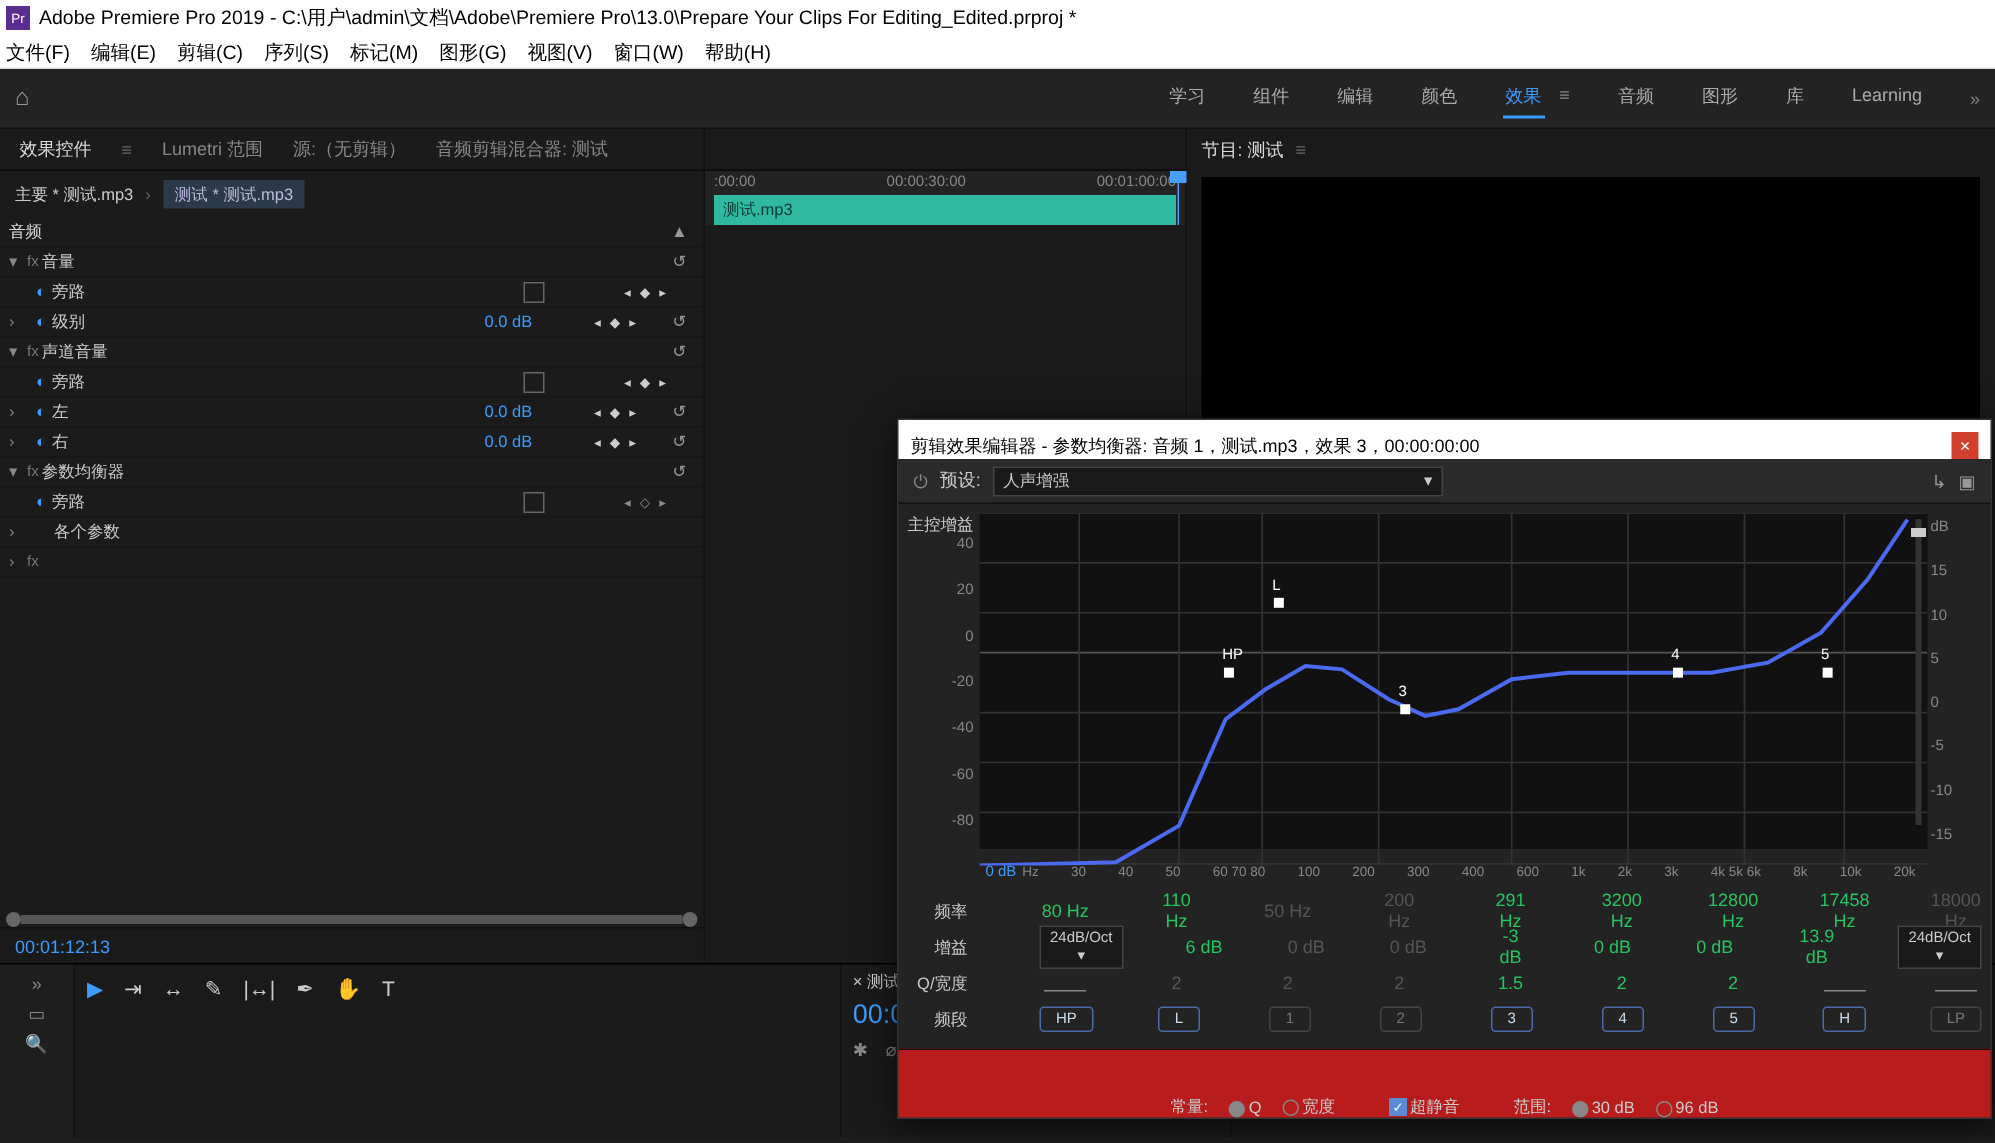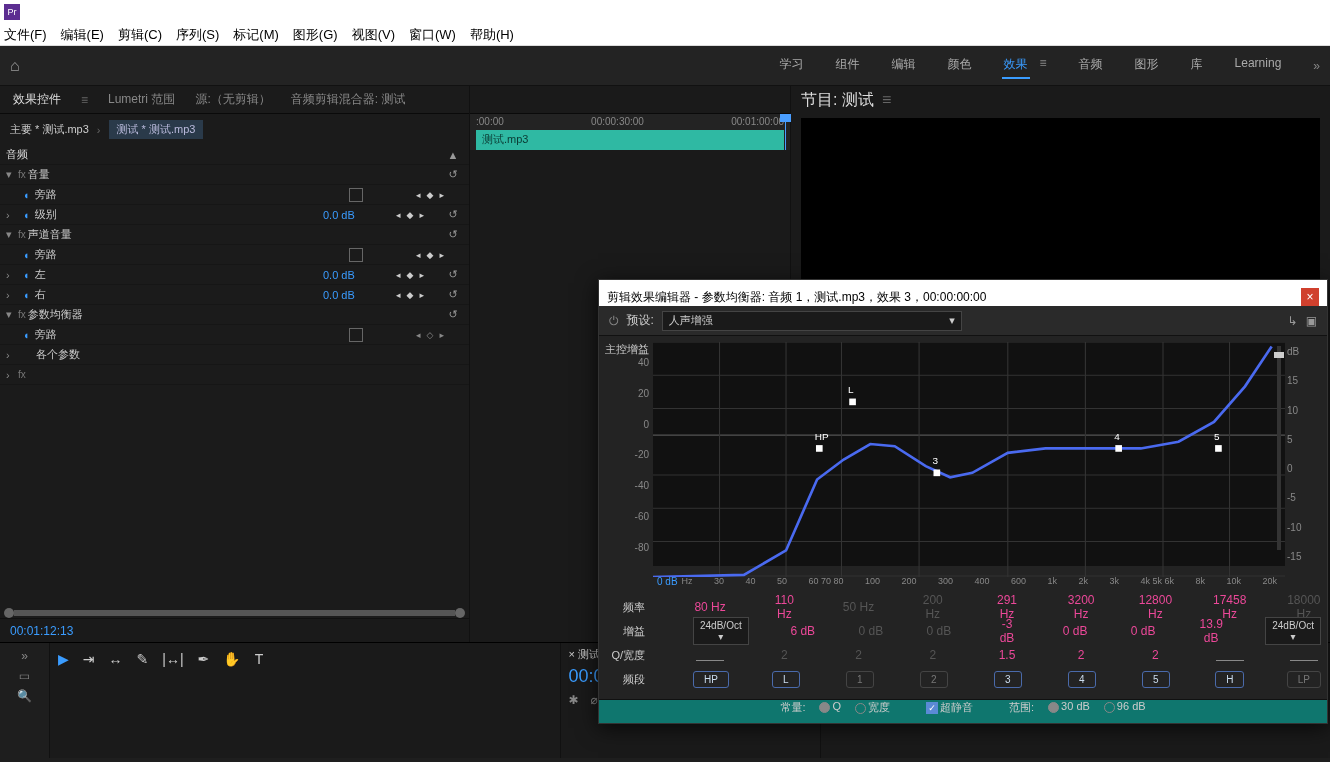--- a/index.html
+++ b/index.html
@@ -65,21 +65,21 @@
 
 .hscroll { height: 10px; background: #1b1b1b; display: flex; align-items: center; padding: 0 4px; }
 .hscroll .track { flex: 1; height: 6px; background: #2a2a2a; position: relative; }
 .hscroll .thumb { position: absolute; left: 0; width: 100%; height: 6px; background: #555; }
 .hscroll .knob { width: 10px; height: 10px; background: #666; border-radius: 50%; }
 
 
 .tc-strip { height: 24px; background: #1a1a1a; color: #3a9cff; padding: 0 10px; display: flex; align-items: center; border-top: 1px solid #111; }
 
 
-.prog-header { height: 28px; display: flex; align-items: center; padding: 0 10px; color: #ddd; font-size: 16px; }
+.prog-header { height: 28px; display: flex; align-items: center; padding: 0 10px; color: #ddd; font-size: 12px; }
 .prog-view { height: 220px; margin: 4px 10px; background: #000; }
 
 
 .editor-window { position: absolute; left: 598px; top: 279px; width: 730px; background: #232323; border: 1px solid #333; box-shadow: 0 4px 20px rgba(0,0,0,.7); z-index: 100; }
 .editor-titlebar { height: 26px; background: #fff; color: #000; display: flex; align-items: flex-end; padding: 0 8px; font-size: 12px; }
 .editor-titlebar .close { margin-left: auto; width: 18px; height: 18px; background: #d0402d; color: #fff; display: flex; align-items: center; justify-content: center; font-size: 12px; cursor: pointer; }
 .editor-toolbar { height: 30px; display: flex; align-items: center; padding: 0 10px; gap: 8px; background: #2a2a2a; border-bottom: 1px solid #111; }
 .pwr-btn { color: #888; cursor: pointer; }
 .preset-select { flex: 1; max-width: 300px; height: 20px; background: #1a1a1a; border: 1px solid #444; color: #ccc; padding: 0 6px; font-size: 11px; display: flex; align-items: center; justify-content: space-between; }
 .tool-icons { margin-left: auto; display: flex; gap: 8px; color: #999; }
@@ -94,29 +94,29 @@
 .eq-right-scale { width: 36px; color: #888; font-size: 10px; display: flex; flex-direction: column; justify-content: space-between; padding: 4px 2px; }
 .eq-bottom-labels { display: flex; padding: 4px 50px 4px 54px; color: #888; font-size: 9px; }
 .eq-bottom-labels span { flex: none; }
 .zero-db { color: #3a9cff; font-size: 10px; padding: 0 4px; }
 
 
 .band-table { padding: 4px 6px 8px 6px; }
 .band-row { display: flex; align-items: center; height: 24px; gap: 40px; }
 .band-row .lbl { width: 48px; text-align: right; color: #ccc; padding-right: 8px; font-size: 11px; }
 .band-cell { flex: 1; text-align: center; }
-.band-cell.blue { color: #ec4899; }
+.band-cell.blue { color: #22c55e; }
 .band-cell.dim { color: #555; }
 .band-btn { display: inline-block; padding: 2px 10px; border: 1px solid #4a6aaa; border-radius: 3px; color: #cde; font-size: 10px; cursor: pointer; }
 .band-btn.off { border-color: #444; color: #777; }
 .slope-sel { display: inline-flex; align-items: center; padding: 2px 6px; border: 1px solid #444; background: #1a1a1a; font-size: 10px; color: #ccc; cursor: pointer; }
 .slope-icon { width: 28px; height: 14px; display: inline-block; border-bottom: 1px solid #888; position: relative; }
 
 
-.editor-footer { height: 24px; background: #0f766e; display: flex; align-items: flex-start; justify-content: center; gap: 14px; font-size: 11px; color: #ccc; border-top: 1px solid #111; }
+.editor-footer { height: 46px; background: #b91c1c; display: flex; align-items: flex-end; justify-content: center; gap: 14px; font-size: 11px; color: #ccc; border-top: 1px solid #111; }
 .radio { width: 11px; height: 11px; border: 1px solid #888; border-radius: 50%; display: inline-block; vertical-align: middle; margin-right: 2px; }
 .radio.on { background: #888; }
 .chk { width: 12px; height: 12px; background: #5a8ad6; display: inline-flex; align-items: center; justify-content: center; color: #fff; font-size: 9px; margin-right: 2px; }
 
 
 .bottom-area { display: flex; height: 116px; background: #1a1a1a; border-top: 1px solid #000; }
 .tools-col { width: 50px; background: #1e1e1e; border-right: 1px solid #111; display: flex; flex-direction: column; align-items: center; gap: 6px; padding-top: 6px; }
 .tools-col span { color: #888; cursor: pointer; }
 .tools-strip { flex: 1; padding: 8px; }
 .tool-row { display: flex; gap: 14px; align-items: center; }
@@ -125,20 +125,21 @@
 .seq-pane { width: 260px; border-left: 1px solid #111; padding: 4px 8px; }
 .seq-pane .tab { color: #ccc; font-size: 11px; }
 .seq-pane .tc { color: #3a9cff; font-size: 18px; margin-top: 4px; }
 .seq-icons { display: flex; gap: 12px; color: #888; margin-top: 6px; }
 </style>
 </head>
 <body>
 
 <div class="titlebar">
   <div class="logo">Pr</div>
+  <span class="title">Adobe Premiere Pro 2019 - C:\用户\admin\文档\Adobe\Premiere Pro\13.0\Prepare Your Clips For Editing_Edited.prproj *</span>
 </div>
 
 <div class="menubar">
   <span>文件(F)</span>
   <span>编辑(E)</span>
   <span>剪辑(C)</span>
   <span>序列(S)</span>
   <span>标记(M)</span>
   <span>图形(G)</span>
   <span>视图(V)</span>

